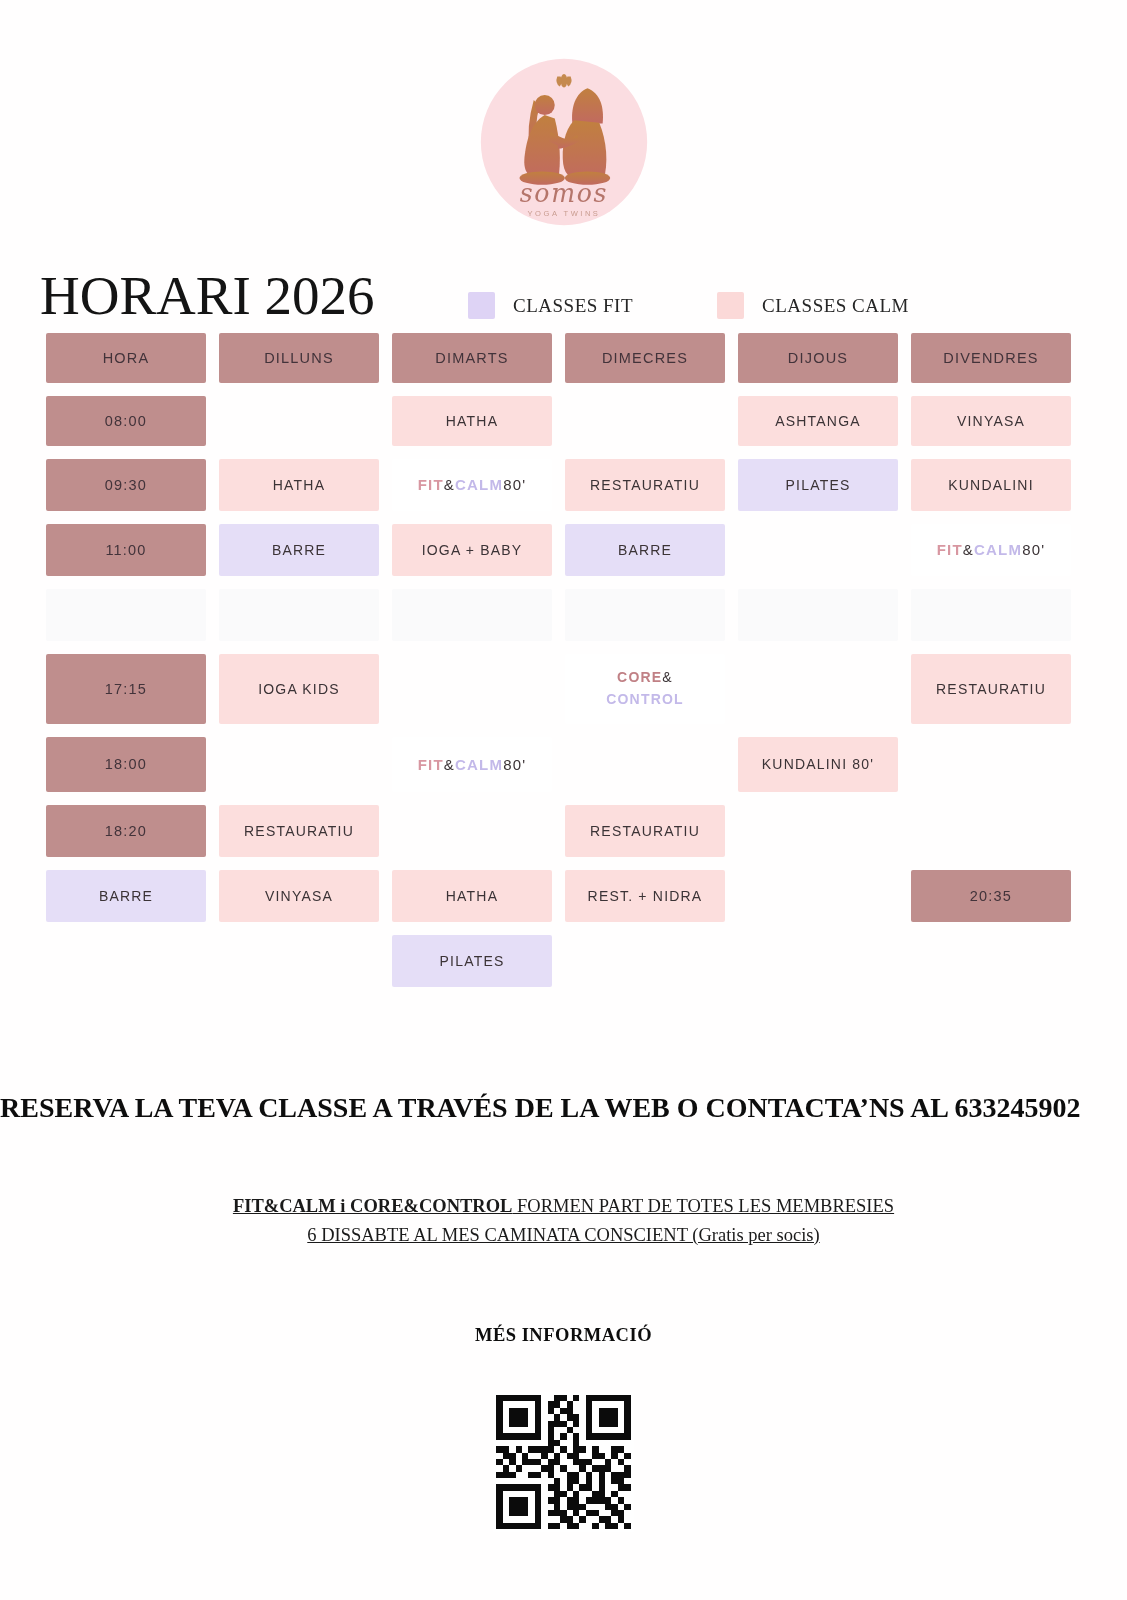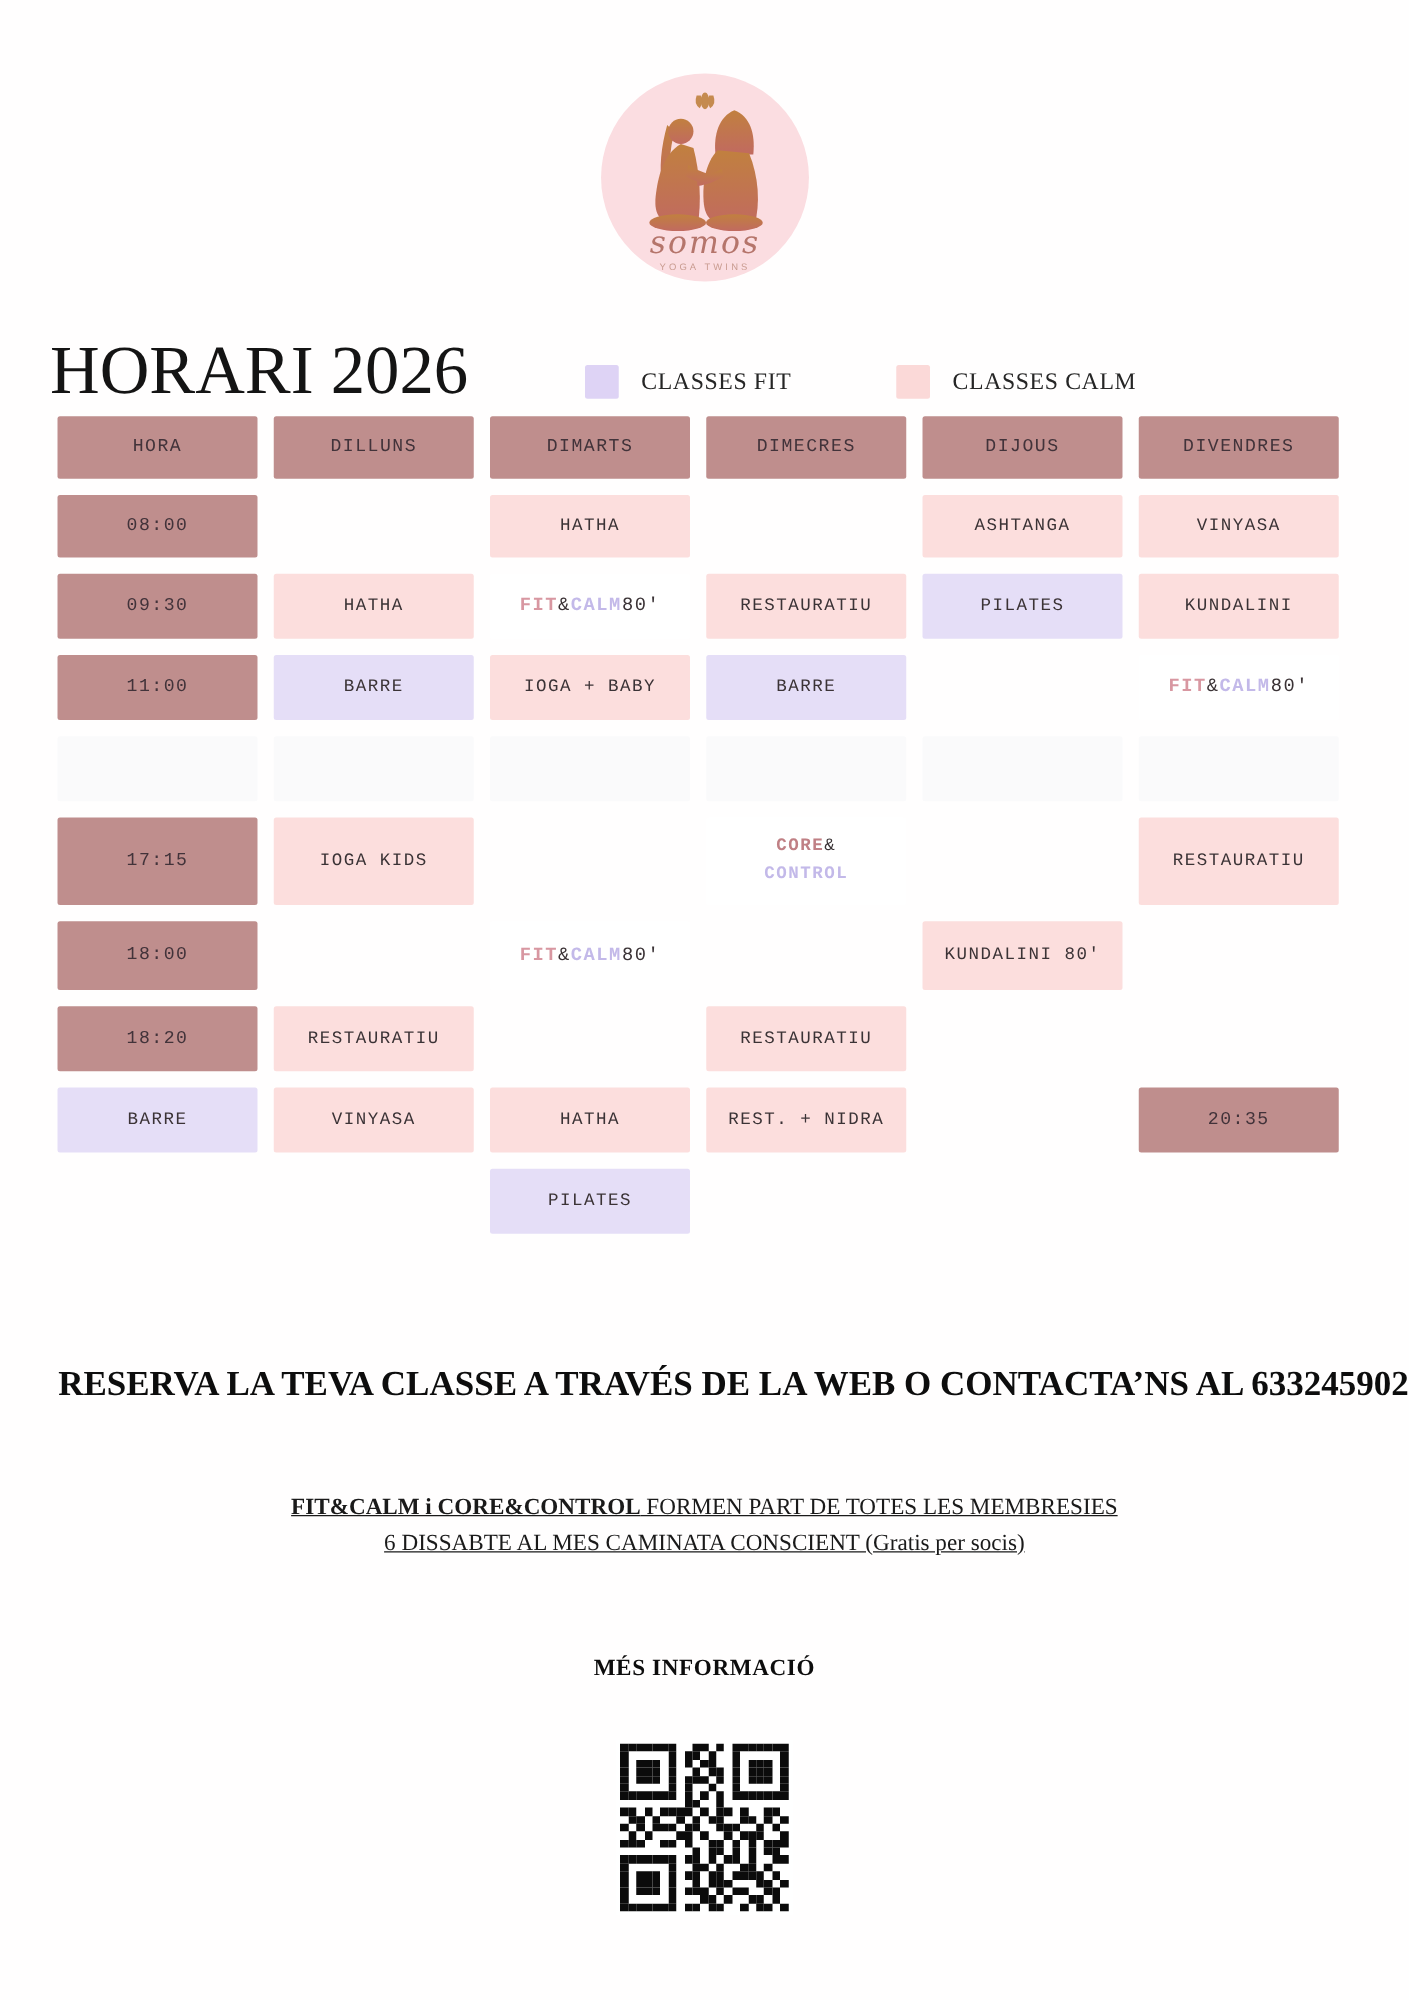--- a/index.html
+++ b/index.html
@@ -35,38 +35,38 @@
   .schedule{
     position:absolute;left:46px;top:333px;
     display:grid;
     grid-template-columns:repeat(6,160px);
     grid-template-rows:50px 50px 52px 52px 52px 70px 55px 52px 52px 52px;
     gap:13px;
   }
   .cell{
     display:flex;align-items:center;justify-content:center;text-align:right;
     font-size:14px;letter-spacing:1.2px;color:var(--text_dark);
-    border-radius:2px;line-height:1.3;font-family:Liberation Mono, monospace;
+    border-radius:2px;line-height:1.3;
   }
   .cell.hdr,.cell.time{background:var(--header_bg);color:#42333a;font-size:14.5px;}
   .cell.calm{background:var(--calm_bg);}
   .cell.fit{background:var(--fit_bg);}
   .cell.none{background:transparent;}
   .cell.gap{background:var(--gap_bg);}
   .cell.fitcalm,.cell.corecontrol{background:#ffffff;font-size:15px;}
   .cell.corecontrol{flex-direction:column;line-height:1.55;font-size:14px;}
   .b{font-weight:700;}
   .c-rose{color:var(--rose_text);}
   .c-rose2{color:var(--core_rose);}
   .c-lav{color:var(--lav_text);}
   .c-dark{color:var(--text_dark);}
 
   
   .reserve{
-    position:absolute;top:1092px;left:0;width:100%;text-align:right;
+    position:absolute;top:1092px;left:0;width:100%;text-align:left;
     font-family:"Liberation Serif", serif;font-weight:700;
     font-size:28px;color:#0d0d0d;letter-spacing:0px;
   }
   .note{
     position:absolute;top:1192px;left:0;width:100%;text-align:center;
     font-family:"Liberation Serif", serif;font-size:18.5px;color:#1a1a1a;line-height:1.55;text-decoration:underline;
   }
   .more-info{
     position:absolute;top:1325px;left:0;width:100%;text-align:center;
     font-family:"Liberation Serif", serif;font-weight:700;

